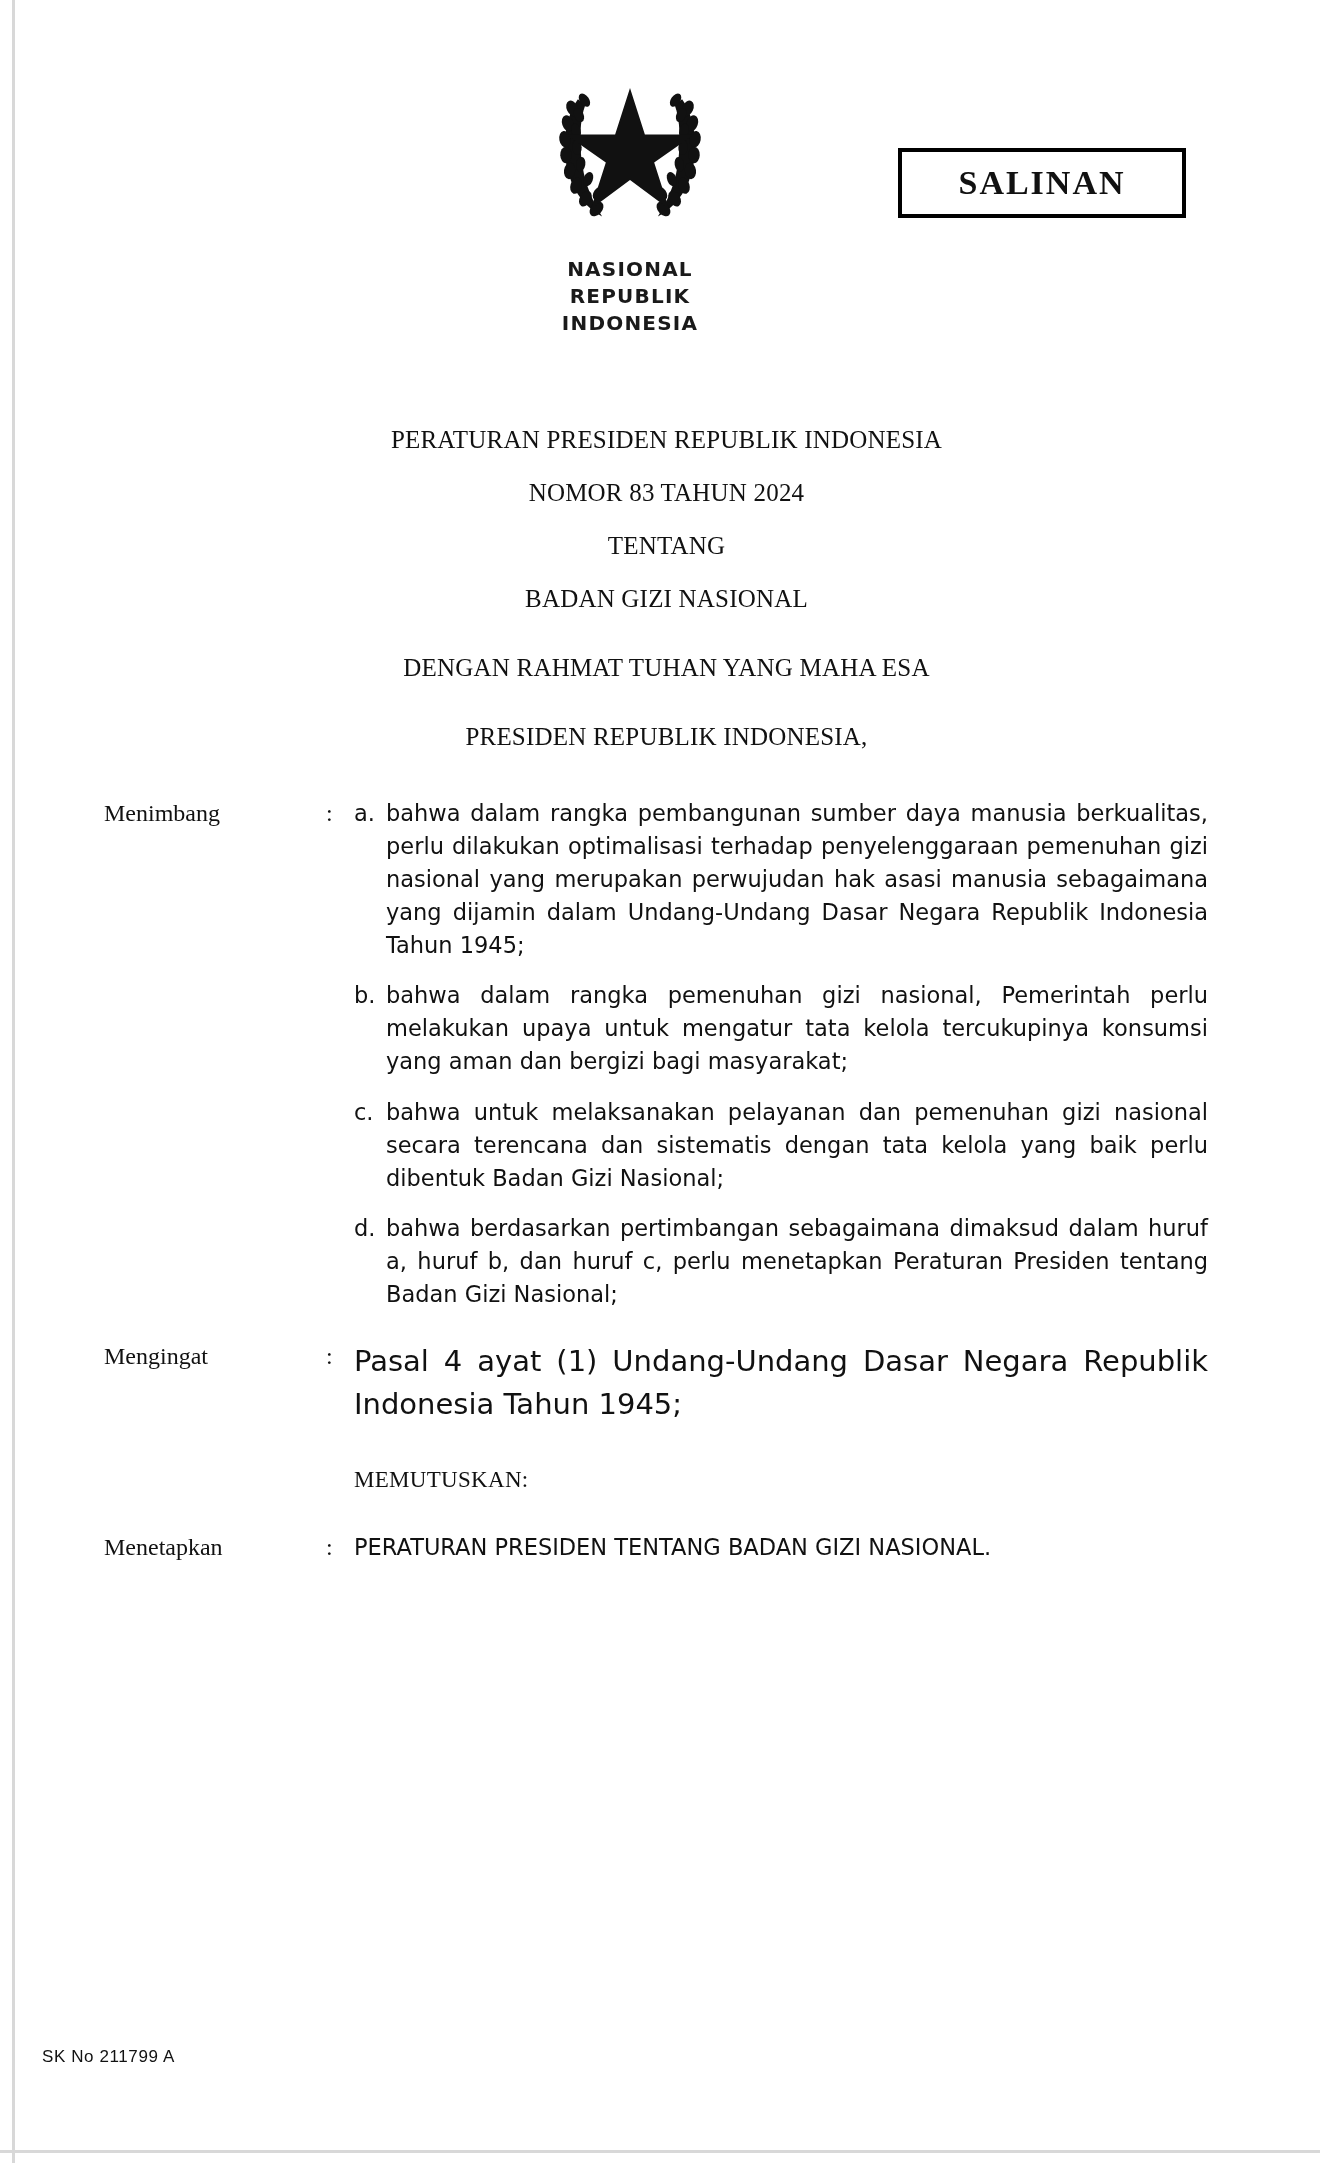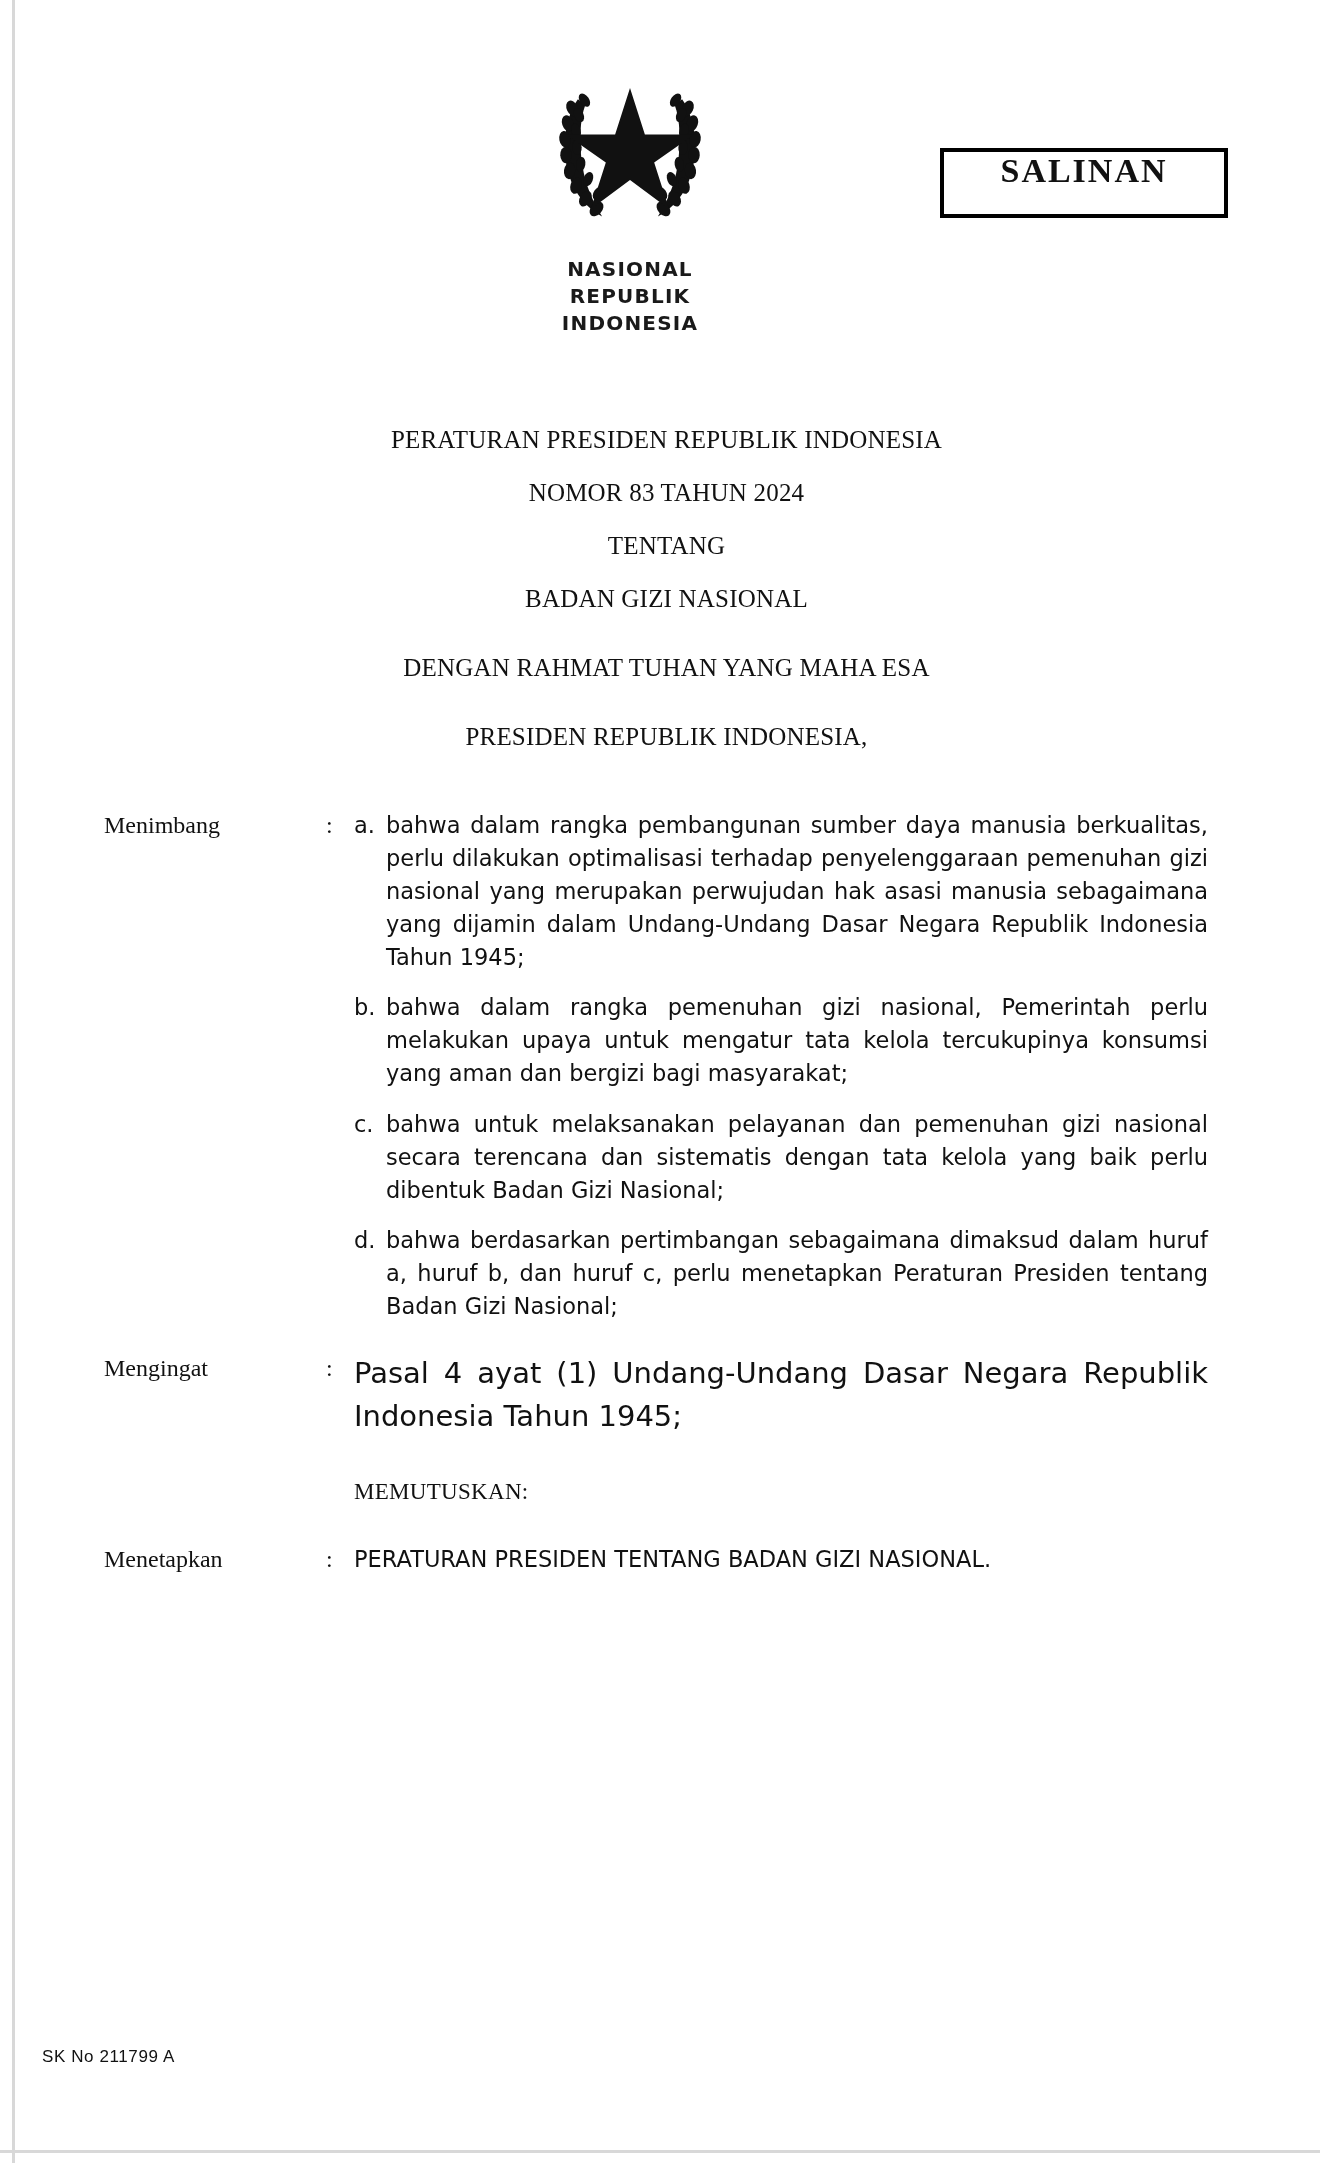--- a/index.html
+++ b/index.html
@@ -43,25 +43,26 @@
     font-weight: bold;
     font-size: 20px;
     letter-spacing: 1.2px;
     line-height: 1.35;
     color: #1a1a1a;
   }
 
   .salinan-box {
     position: absolute;
     top: 148px;
-    left: 940px;
+    left: 898px;
     width: 280px;
     height: 62px;
     border: 4px solid #000;
     display: flex;
+    align-items: center;
     justify-content: center;
   }
   .salinan-box span {
     font-family: "Liberation Serif", serif;
     font-weight: bold;
     font-size: 34px;
     letter-spacing: 2px;
   }
 
   
@@ -76,21 +77,21 @@
     margin-bottom: 28px;
     margin-left: 13px;
   }
   .titles .gap-big {
     margin-bottom: 44px;
     font-family: Liberation Serif, serif;
   }
 
   
   .body {
-    margin-top: 60px;
+    margin-top: 48px;
     padding-left: 104px;
     padding-right: 112px;
     font-size: 24.5px;
   }
   .row {
     display: flex;
     align-items: flex-start;
     margin-bottom: 6px;
   }
   .label {

